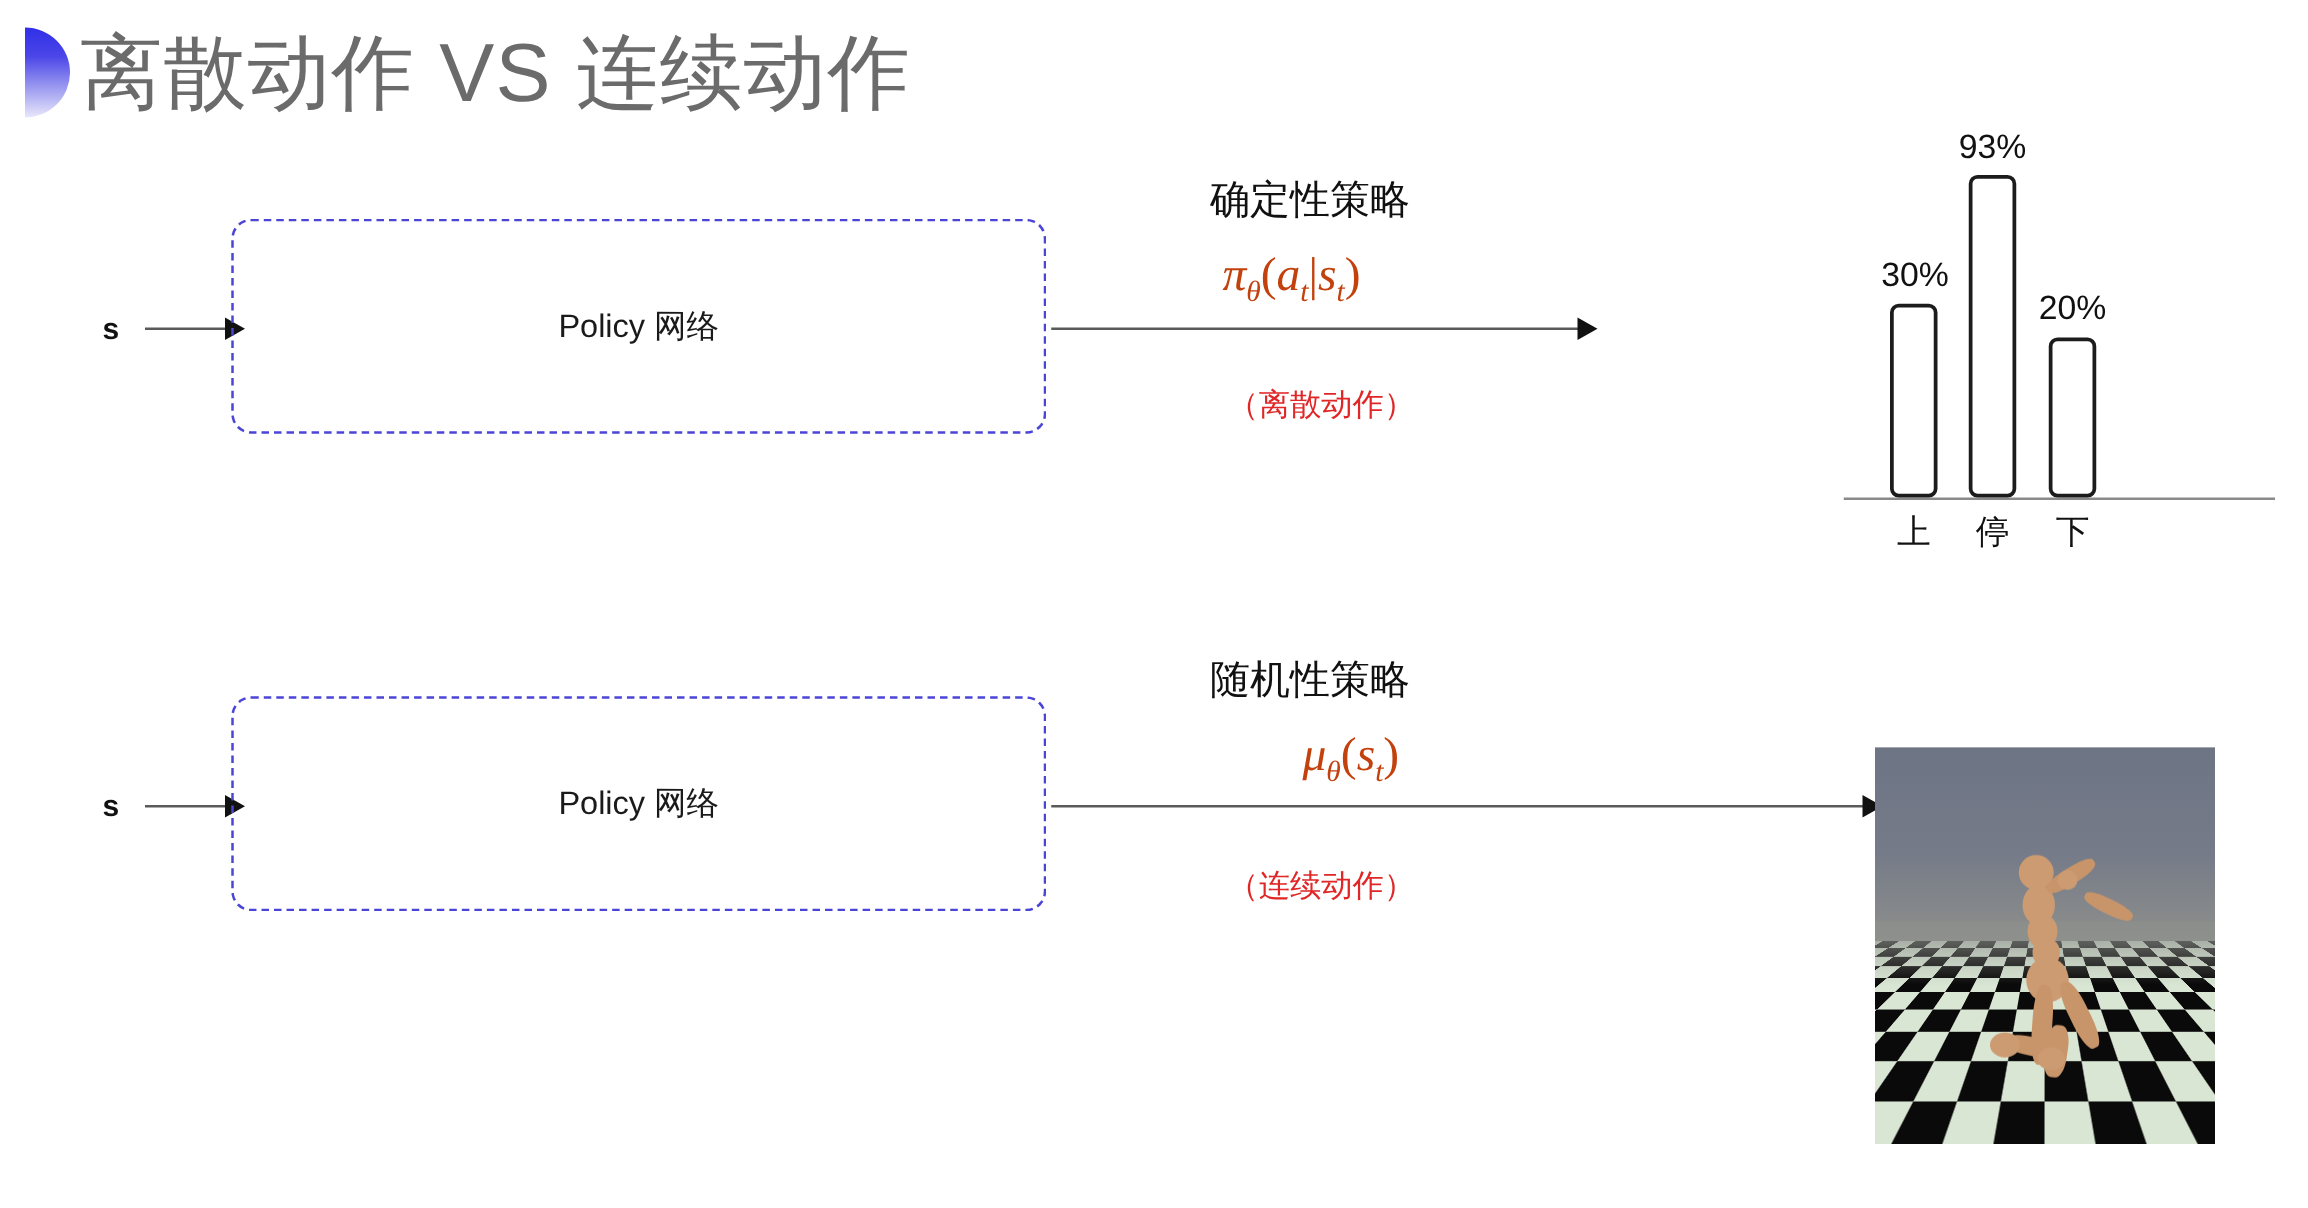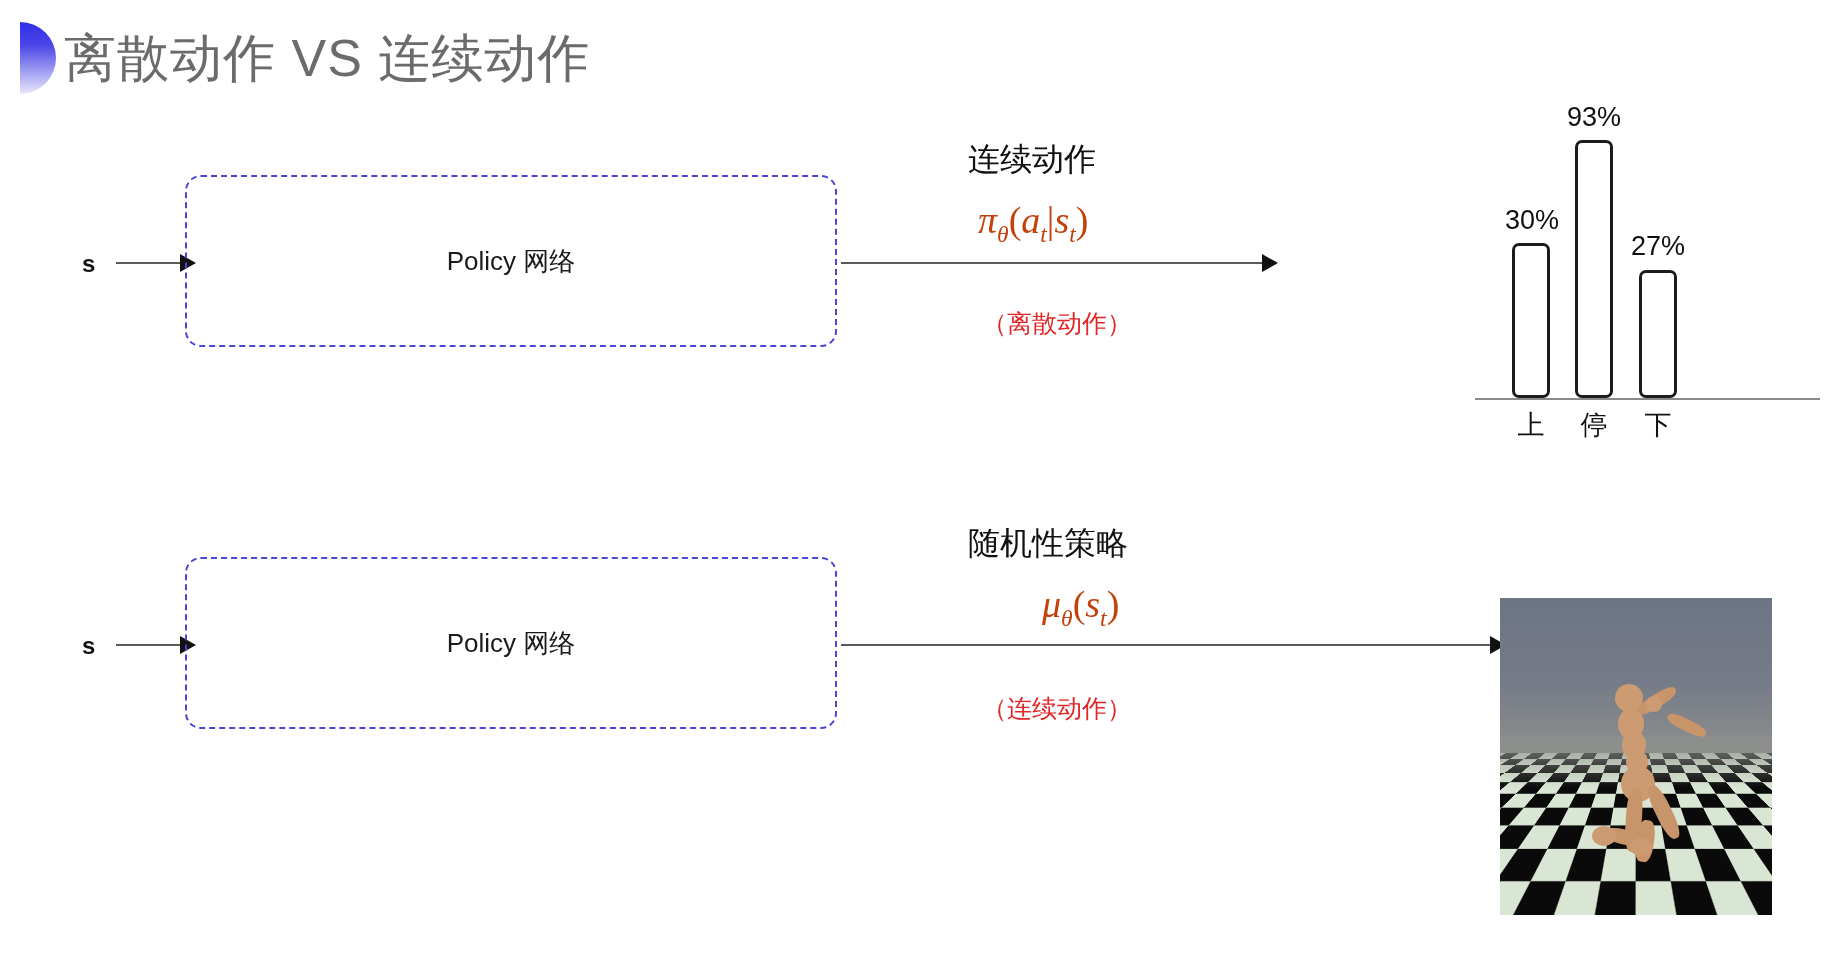--- a/index.html
+++ b/index.html
@@ -23,21 +23,21 @@
     top: 22px;
     width: 36px;
     height: 72px;
     border-radius: 0 36px 36px 0;
     background: linear-gradient(180deg, #2f2fe8 0%, #4b46e8 32%, #9a98f0 66%, #e8e7fb 100%);
   }
   #page-title {
     position: absolute;
     left: 64px;
     top: 22px;
-    font-size: 52px;
+    font-size: 66px;
     line-height: 72px;
     color: #6b6b6b;
     font-weight: 400;
     letter-spacing: 1px;
     white-space: nowrap;
   }
 
   
   .state-label {
     position: absolute;
@@ -220,41 +220,41 @@
   <div class="arrow-line" style="left:116px; top:262px; width:72px;"></div>
   <div class="arrow-head" style="left:180px; top:254px;"></div>
 
   <div class="policy-box" style="left:185px; top:175px; width:652px; height:172px;">
     <div class="policy-box-label">Policy 网络</div>
   </div>
 
   <div class="arrow-line" style="left:841px; top:262px; width:428px;"></div>
   <div class="arrow-head" style="left:1262px; top:254px;"></div>
 
-  <div class="policy-name" style="left:968px; top:138px;">连续动作</div>
+  <div class="policy-name" style="left:968px; top:138px;">确定性策略</div>
 
   <div class="formula" style="left:978px; top:198px;">
     <span>π</span><span class="sub">θ</span><span class="paren">(</span><span>a</span><span class="sub">t</span><span class="paren">|</span><span>s</span><span class="sub">t</span><span class="paren">)</span>
   </div>
 
   <div class="action-note" style="left:982px; top:307px;">（离散动作）</div>
 
   <div id="bar-chart">
     <div id="chart-axis"></div>
 
     <div class="bar" style="left:57px; top:148px; width:38px; height:155px;"></div>
     <div class="bar-value" style="left:32px; top:110px; width:90px;">30%</div>
     <div class="bar-cat" style="left:31px; top:270px; width:90px; position:absolute; top:312px;">上</div>
 
     <div class="bar" style="left:120px; top:45px; width:38px; height:258px;"></div>
     <div class="bar-value" style="left:94px; top:7px; width:90px;">93%</div>
     <div class="bar-cat" style="left:94px; top:312px; width:90px;">停</div>
 
     <div class="bar" style="left:184px; top:175px; width:38px; height:128px;"></div>
-    <div class="bar-value" style="left:158px; top:136px; width:90px;">27%</div>
+    <div class="bar-value" style="left:158px; top:136px; width:90px;">20%</div>
     <div class="bar-cat" style="left:158px; top:312px; width:90px;">下</div>
   </div>
 
   <div class="state-label" style="left:82px; top:632px;">s</div>
   <div class="arrow-line" style="left:116px; top:644px; width:72px;"></div>
   <div class="arrow-head" style="left:180px; top:636px;"></div>
 
   <div class="policy-box" style="left:185px; top:557px; width:652px; height:172px;">
     <div class="policy-box-label">Policy 网络</div>
   </div>

